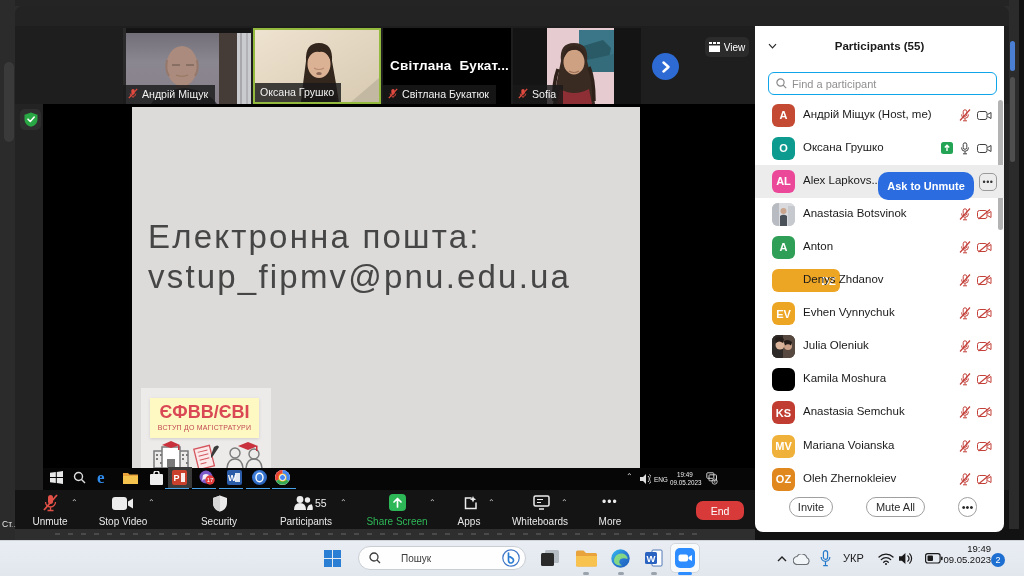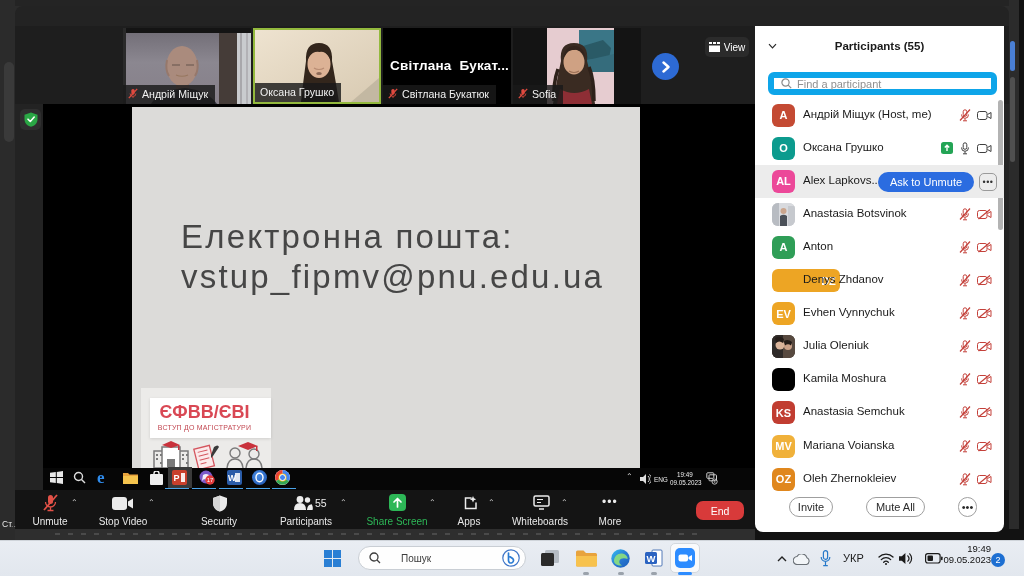--- a/index.html
+++ b/index.html
@@ -28,47 +28,47 @@
 
 #vstrip{left:0;top:20px;width:994px;height:78px;background:#1e1e1e;}
 .tile{top:1.5px;height:76px;overflow:hidden;background:#000;}
 .namelabel{position:absolute;left:0;bottom:0;background:rgba(26,26,26,.82);color:#f2f2f2;font-size:10.6px;padding:3px 7px 4px 5px;display:flex;align-items:center;white-space:nowrap;}
 .micred{display:inline-block;margin-right:4px;}
 #viewbtn{left:690px;top:11px;width:44px;height:20px;background:#2b2b2b;border-radius:5px;color:#fff;font-size:10px;display:flex;align-items:center;justify-content:center;}
 #nextbtn{left:637px;top:27px;width:27px;height:27px;border-radius:50%;background:#2d6ad4;display:flex;align-items:center;justify-content:center;}
 
 #mainarea{left:28px;top:98px;width:712px;height:386px;background:#000;}
 #slide{left:89px;top:3px;width:508px;height:361px;background:#dcdbd9;}
-#slidetext{left:49px;top:110px;font-size:33px;color:#464646;line-height:40px;letter-spacing:2.2px;}
-#logobox{left:18px;top:291px;width:121px;height:40px;background:#ffffff;box-shadow:0 1px 3px rgba(0,0,0,.12);}
+#slidetext{left:16px;top:110px;font-size:33px;color:#464646;line-height:40px;letter-spacing:2.2px;}
+#logobox{left:18px;top:291px;width:109px;height:40px;background:#fef9c3;box-shadow:0 1px 3px rgba(0,0,0,.12);}
 #logo1{width:109px;text-align:center;margin-top:4px;font-size:18px;font-weight:bold;color:#d94854;letter-spacing:0px;}
 #logo2{width:109px;text-align:center;margin-top:1px;font-size:7px;color:#c24852;letter-spacing:.2px;}
 
 #staskbar{left:0;top:364px;width:712px;height:22px;background:#060606;}
 .stb{position:absolute;top:3px;}
 .bluline{position:absolute;top:19.5px;height:1.5px;background:#4aa3e8;}
 
 #ztoolbar{left:0;top:484px;width:994px;height:39px;background:#141414;}
 .tlabel{position:absolute;top:26px;font-size:10px;color:#e8e8e8;text-align:center;}
 .chev{position:absolute;top:8px;font-size:8px;color:#ccc;}
 #endbtn{left:681px;top:11px;width:48px;height:19px;background:#d83a3a;border-radius:7px;color:#fff;font-size:10.5px;display:flex;align-items:center;justify-content:center;}
 
 #midstrip{left:15px;top:529px;width:994px;height:12px;background:#2e2e2e;}
 #midstrip2{left:755px;top:529px;width:269px;height:12px;background:#121212;}
 
 #panel{left:755px;top:26px;width:249px;height:506px;background:#fff;border-radius:0 0 8px 8px;}
 #phead{left:0;top:14px;width:249px;text-align:center;font-size:11.5px;font-weight:bold;color:#1a1a1a;}
 #pchev{left:13px;top:15px;font-size:9px;color:#333;}
-#searchbox{left:13px;top:46px;width:229px;height:23px;border:6px solid #0ea5e9;border-radius:6px;box-sizing:border-box;display:flex;align-items:center;}
+#searchbox{left:13px;top:46px;width:229px;height:23px;border:1px solid #0ea5e9;border-radius:6px;box-sizing:border-box;display:flex;align-items:center;}
 #searchbox span{font-size:11px;color:#909090;margin-left:5px;}
 .prow{position:absolute;left:0;width:249px;height:33px;}
 .avatar{position:absolute;left:17px;top:5px;width:23px;height:23px;border-radius:6px;color:#fff;font-size:11px;font-weight:bold;display:flex;align-items:center;justify-content:center;}
 .pname{position:absolute;left:48px;top:9px;font-size:11.5px;color:#1a1a1a;white-space:nowrap;}
 .rowhl{background:#ececec;}
-#askbtn{position:absolute;left:123px;top:7px;width:96px;height:20px;background:#2b6ce0;border-radius:10px;color:#fff;font-weight:normal;font-size:11px;display:flex;align-items:center;justify-content:center;}
+#askbtn{position:absolute;left:123px;top:7px;width:96px;height:28px;background:#2b6ce0;border-radius:10px;color:#fff;font-weight:bold;font-size:11px;display:flex;align-items:center;justify-content:center;}
 #dots3{position:absolute;left:224px;top:8px;width:18px;height:18px;border:1px solid #9a9a9a;border-radius:5px;box-sizing:border-box;display:flex;align-items:center;justify-content:center;color:#333;font-size:9px;letter-spacing:.5px;}
 .rowicons{position:absolute;top:5px;right:12px;height:23px;display:flex;align-items:center;gap:6px;}
 #pbuttons{position:absolute;left:0;top:471px;width:249px;}
 .pbtn{position:absolute;height:20px;border:1px solid #9f9f9f;border-radius:10px;background:#fff;color:#2a2a2a;font-size:11px;display:flex;align-items:center;justify-content:center;box-sizing:border-box;}
 #scrollthumb{left:243px;top:74px;width:5px;height:130px;background:#b3b3b3;border-radius:3px;}
 
 #taskbar{left:0;top:540px;width:1024px;height:36px;background:linear-gradient(#e9edf3,#e2e7ee);border-top:1px solid #cfd4da;box-sizing:border-box;}
 #searchpill{left:358px;top:5px;width:168px;height:24px;background:#fefefe;border:1px solid #c9ced4;border-radius:13px;box-sizing:border-box;display:flex;align-items:center;}
 #searchpill .txt{font-size:10px;color:#3c3c3c;margin-left:20px;}
 #tbtime{right:33px;top:3px;text-align:right;font-size:9.5px;color:#111;line-height:10.5px;}

